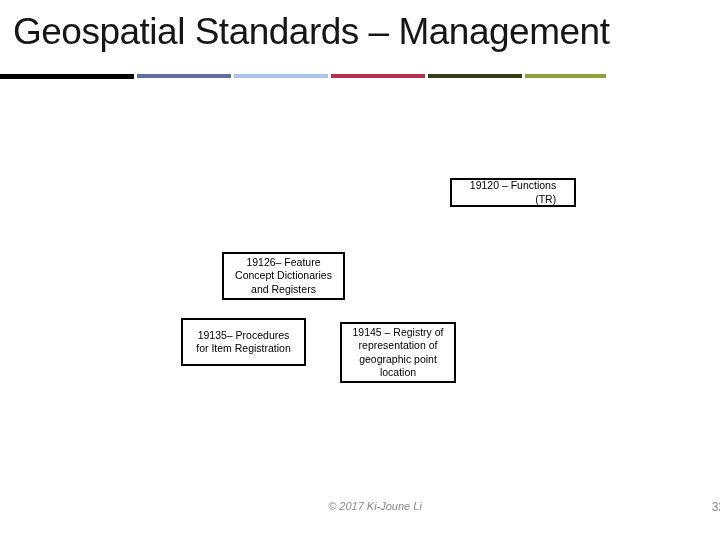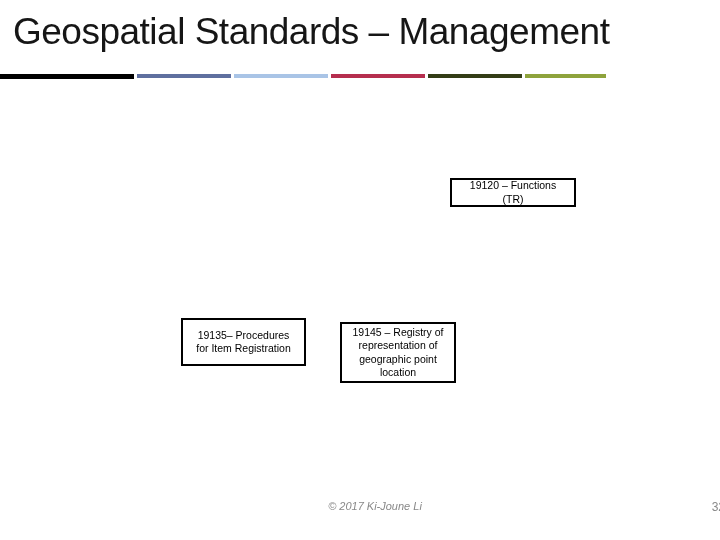--- a/index.html
+++ b/index.html
@@ -47,21 +47,21 @@
     align-items: center;
     justify-content: center;
     text-align: center;
     font-size: 10.5px;
     line-height: 1.28;
     color: #000000;
     white-space: pre-line;
     padding: 1px 2px;
   }
   #b19110 { left: 219px; top: 166px; width: 116px; height: 49px; }
-  #b19120 { left: 450px; top: 178px; width: 126px; height: 29px; }
+  #b19120 { left: 450px; top: 178px; width: 126px; height: 29px; text-align: right; }
   #b19122 { left: 450px; top: 222px; width: 127px; height: 48px; }
   #b19126 { left: 222px; top: 252px; width: 123px; height: 48px; }
   #b19135 { left: 181px; top: 318px; width: 125px; height: 48px; }
   #b19145 { left: 340px; top: 322px; width: 116px; height: 61px; }
   .footer-copy {
     position: absolute;
     left: 0;
     right: 0;
     top: 500px;
     text-align: center;
@@ -91,20 +91,23 @@
     <div class="seg s3" style="background: rgb(182, 46, 78);"></div>
     <div class="seg s4" style="background: rgb(51, 61, 22);"></div>
     <div class="seg s5" style="background: rgb(142, 163, 60);"></div>
   </div>
 
 
   <div class="stdbox" id="b19120">19120 – Functions
 (TR)</div>
 
 
+  <div class="stdbox" id="b19126">19126– Feature
+Concept Dictionaries
+and Registers</div>
 
   <div class="stdbox" id="b19135">19135– Procedures
 for Item Registration</div>
 
   <div class="stdbox" id="b19145">19145 – Registry of
 representation of
 geographic point
 location</div>
 
   <div class="footer-copy">© 2017 Ki-Joune Li</div>

